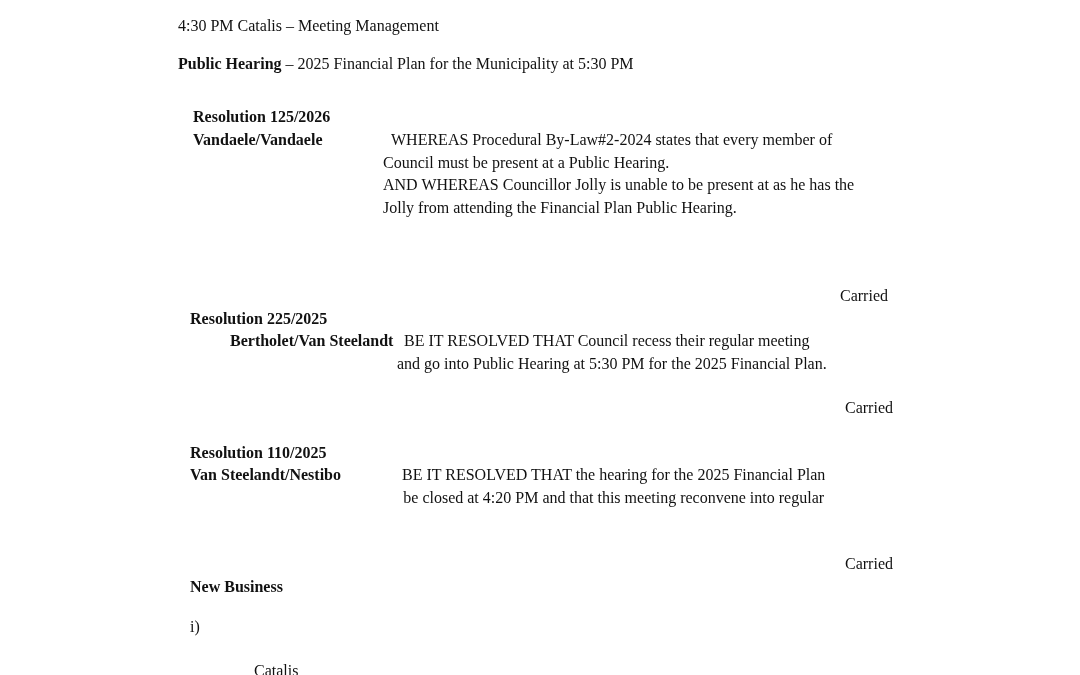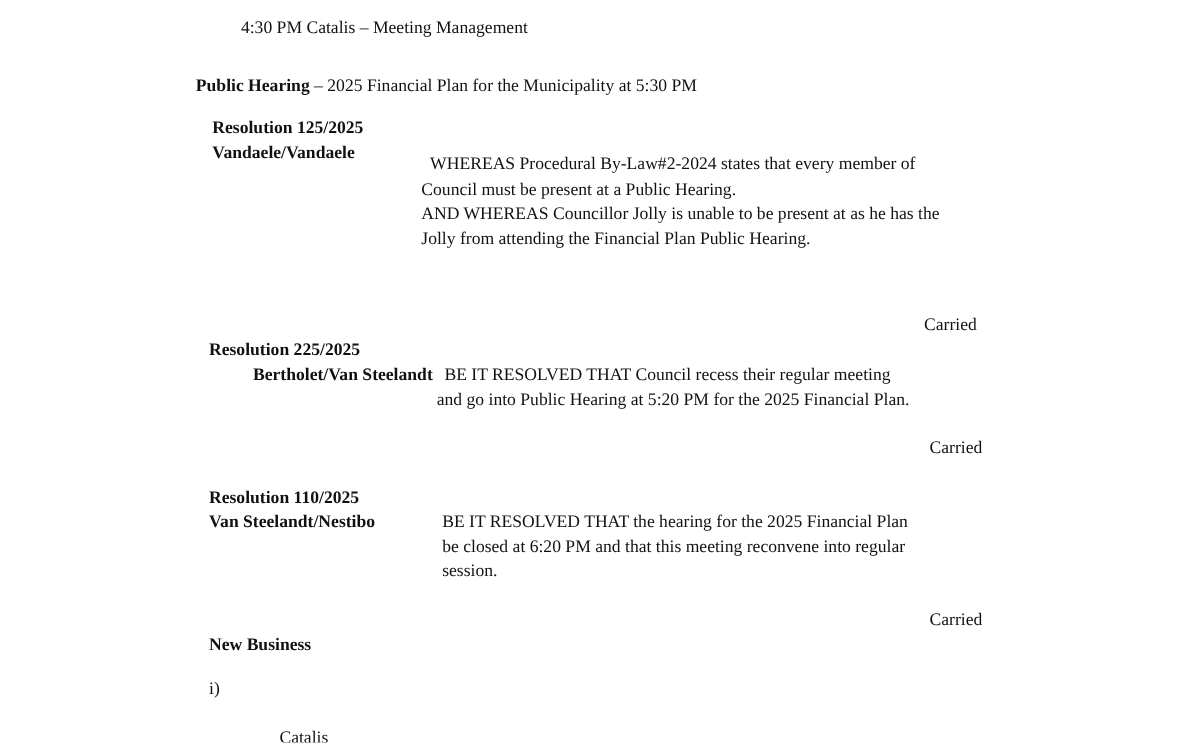--- a/index.html
+++ b/index.html
@@ -17,55 +17,54 @@
       font-size: 16px;
       line-height: 22px;
     }
     .abs { position: absolute; white-space: nowrap; }
     .b { font-weight: bold; }
     .body-lines div { white-space: nowrap; height: 22.5px; }
   </style>
 </head>
 <body>
 
-<div class="abs" style="left:178px; top:15px;margin-left:41px;">4:30 PM Catalis – Meeting Management</div>
+<div class="abs" style="left:178px; top:15px;">4:30 PM Catalis – Meeting Management</div>
 
-<div class="abs" style="left:178px; top:68px;text-align:center;">
+<div class="abs" style="left:178px; top:53px;text-align:center;">
   <span class="b">Public Hearing</span><span> – 2025 Financial Plan for the Municipality at 5:30 PM</span>
 </div>
 
 <div>
-  <div class="abs b" style="left:193px; top:106px;">Resolution 125/2025</div>
+  <div class="abs b" style="left:193px; top:106px;">Resolution 125/2026</div>
   <div class="abs b" style="left:193px; top:129px;">Vandaele/Vandaele</div>
   <div class="abs body-lines" style="left:383px; top:129px;">
-    <div style="padding-left:8px;margin-top:10px;">WHEREAS Procedural By-Law#2-2024 states that every member of</div>
+    <div style="padding-left:8px;">WHEREAS Procedural By-Law#2-2024 states that every member of</div>
     <div>Council must be present at a Public Hearing.</div>
     <div>AND WHEREAS Councillor Jolly is unable to be present at as he has the</div>
     <div>Jolly from attending the Financial Plan Public Hearing.</div>
   </div>
   <div class="abs" style="left:840px; top:285px;">Carried</div>
 </div>
 
 <div>
   <div class="abs b" style="left:190px; top:308px;">Resolution 225/2025</div>
   <div class="abs b" style="left:190px; top:330px;margin-left:40px;">Bertholet/Van Steelandt</div>
   <div class="abs body-lines" style="left:397px; top:330px;">
     <div style="padding-left:7px;">BE IT RESOLVED THAT Council recess their regular meeting</div>
-    <div>and go into Public Hearing at 5:20 PM for the 2025 Financial Plan.</div>
+    <div>and go into Public Hearing at 5:30 PM for the 2025 Financial Plan.</div>
   </div>
   <div class="abs" style="left:845px; top:397px;">Carried</div>
 </div>
 
 <div>
   <div class="abs b" style="left:190px; top:442px;">Resolution 110/2025</div>
   <div class="abs b" style="left:190px; top:464px;">Van Steelandt/Nestibo</div>
-  <div class="abs body-lines" style="left:402px; top:464px;">
+  <div class="abs body-lines" style="left:402px; top:464px;text-align:center;">
     <div>BE IT RESOLVED THAT the hearing for the 2025 Financial Plan</div>
-    <div>be closed at 6:20 PM and that this meeting reconvene into regular</div>
-    <div>session.</div>
+    <div>be closed at 4:20 PM and that this meeting reconvene into regular</div>
   </div>
   <div class="abs" style="left:845px; top:553px;">Carried</div>
 </div>
 
 <div class="abs b" style="left:190px; top:576px;">New Business</div>
 
 <div>
   <div class="abs" style="left:190px; top:616px;">i)</div>
   <div class="abs" style="left:254px; top:616px;margin-top:44px;">Catalis</div>
 </div>

